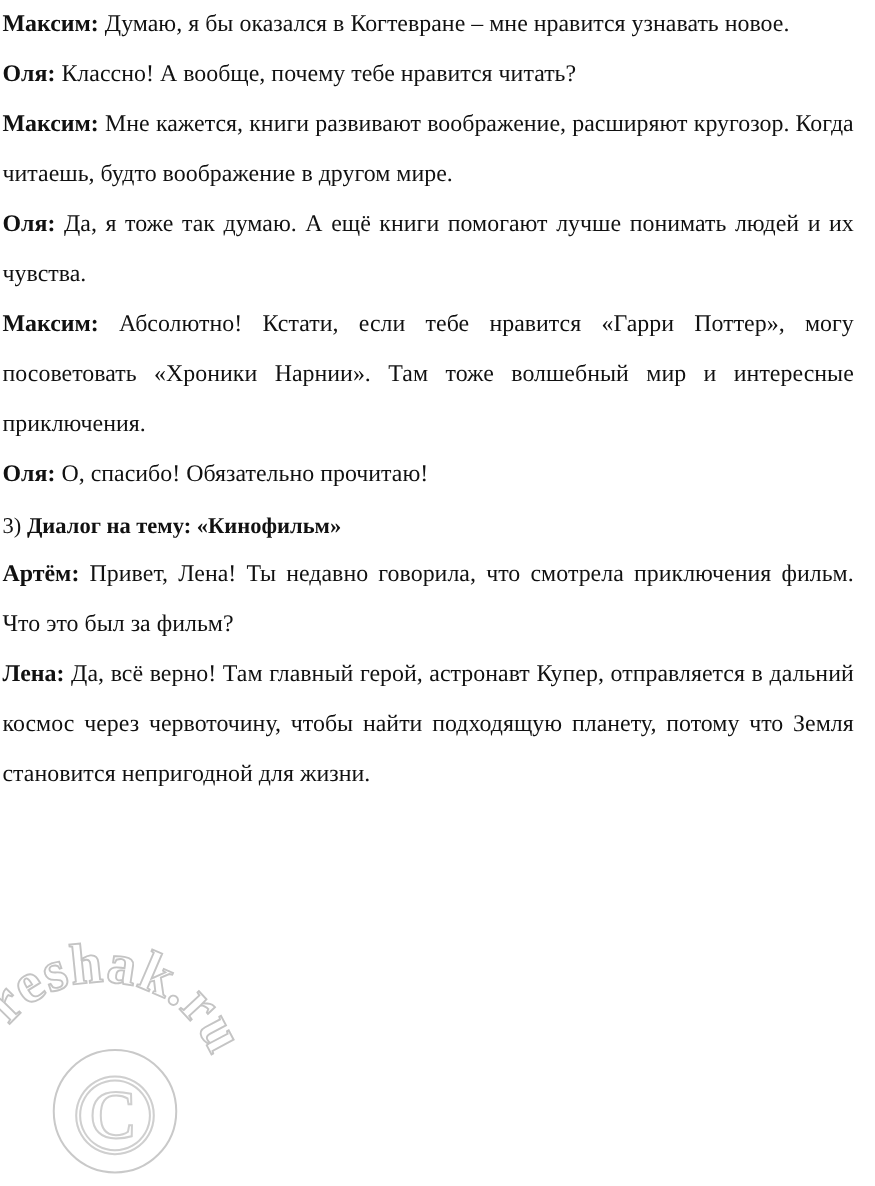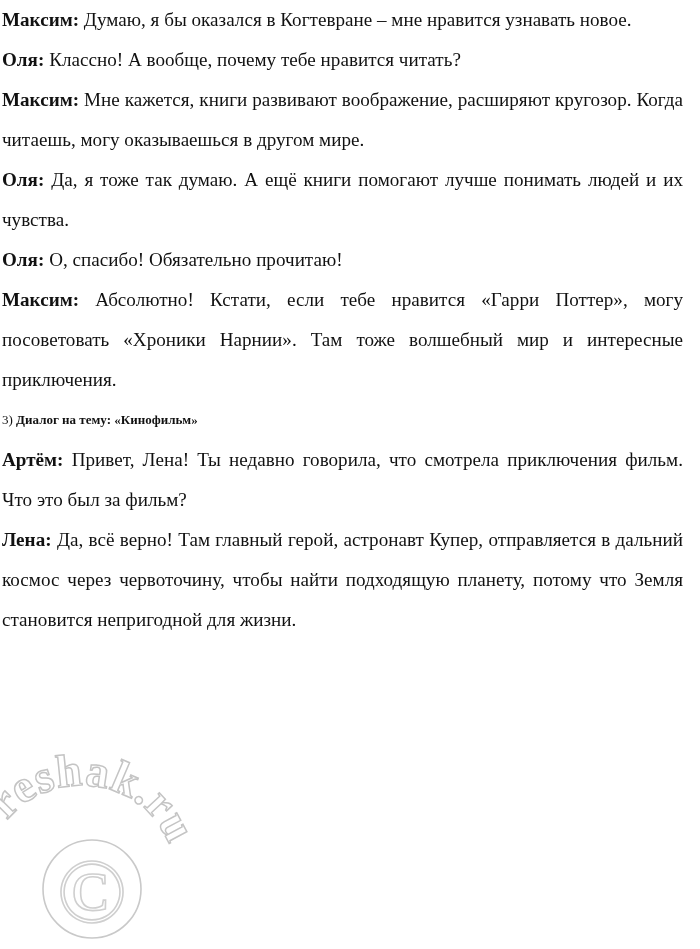--- a/index.html
+++ b/index.html
@@ -41,21 +41,21 @@
   
   .para:last-child { }
 
   .speaker {
     font-weight: bold;
   }
 
   .heading {
     margin: 0;
     padding: 0;
-    font-size: 13px;
+    font-size: 18px;
     line-height: 40px;
     text-align: left;
   }
   .heading .num {
     font-weight: normal;
   }
   .heading .htext {
     font-weight: bold;
   }
 
@@ -97,27 +97,27 @@
 </style>
 </head>
 <body>
 
 <div id="page">
 
   <p class="para"><span class="speaker">Максим:</span><span> Думаю, я бы оказался в Когтевране – мне нравится узнавать новое.</span></p>
 
   <p class="para"><span class="speaker">Оля:</span><span> Классно! А вообще, почему тебе нравится читать?</span></p>
 
-  <p class="para"><span class="speaker">Максим:</span><span> Мне кажется, книги развивают воображение, расширяют кругозор. Когда читаешь, могу оказываешься в другом мире.</span></p>
+  <p class="para"><span class="speaker">Максим:</span><span> Мне кажется, книги развивают воображение, расширяют кругозор. Когда читаешь, будто воображение в другом мире.</span></p>
 
   <p class="para"><span class="speaker">Оля:</span><span> Да, я тоже так думаю. А ещё книги помогают лучше понимать людей и их чувства.</span></p>
 
+  <p class="para"><span class="speaker">Максим:</span><span> Абсолютно! Кстати, если тебе нравится «Гарри Поттер», могу посоветовать «Хроники Нарнии». Там тоже волшебный мир и интересные приключения.</span></p>
+
   <p class="para"><span class="speaker">Оля:</span><span> О, спасибо! Обязательно прочитаю!</span></p>
-
-  <p class="para"><span class="speaker">Максим:</span><span> Абсолютно! Кстати, если тебе нравится «Гарри Поттер», могу посоветовать «Хроники Нарнии». Там тоже волшебный мир и интересные приключения.</span></p>
 
   <p class="heading"><span class="num">3) </span><span class="htext">Диалог на тему: «Кинофильм»</span></p>
 
   <p class="para"><span class="speaker">Артём:</span><span> Привет, Лена! Ты недавно говорила, что смотрела приключения фильм. Что это был за фильм?</span></p>
 
 
 
   <p class="para"><span class="speaker">Лена:</span><span> Да, всё верно! Там главный герой, астронавт Купер, отправляется в дальний космос через червоточину, чтобы найти подходящую планету, потому что Земля становится непригодной для жизни.</span></p>
 
 </div>

